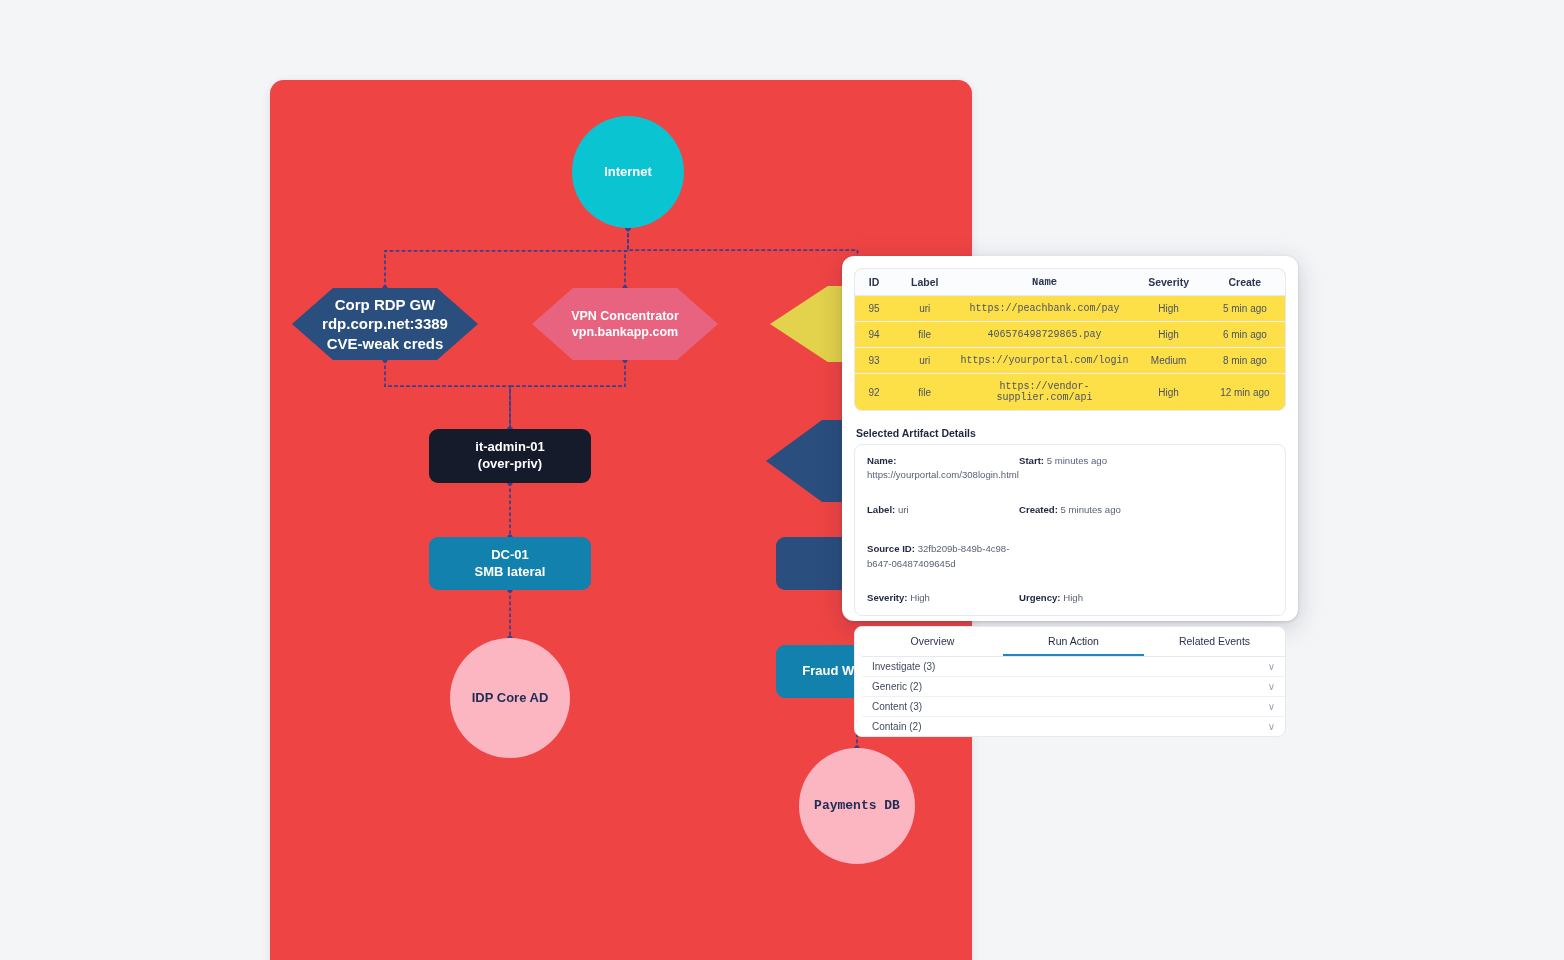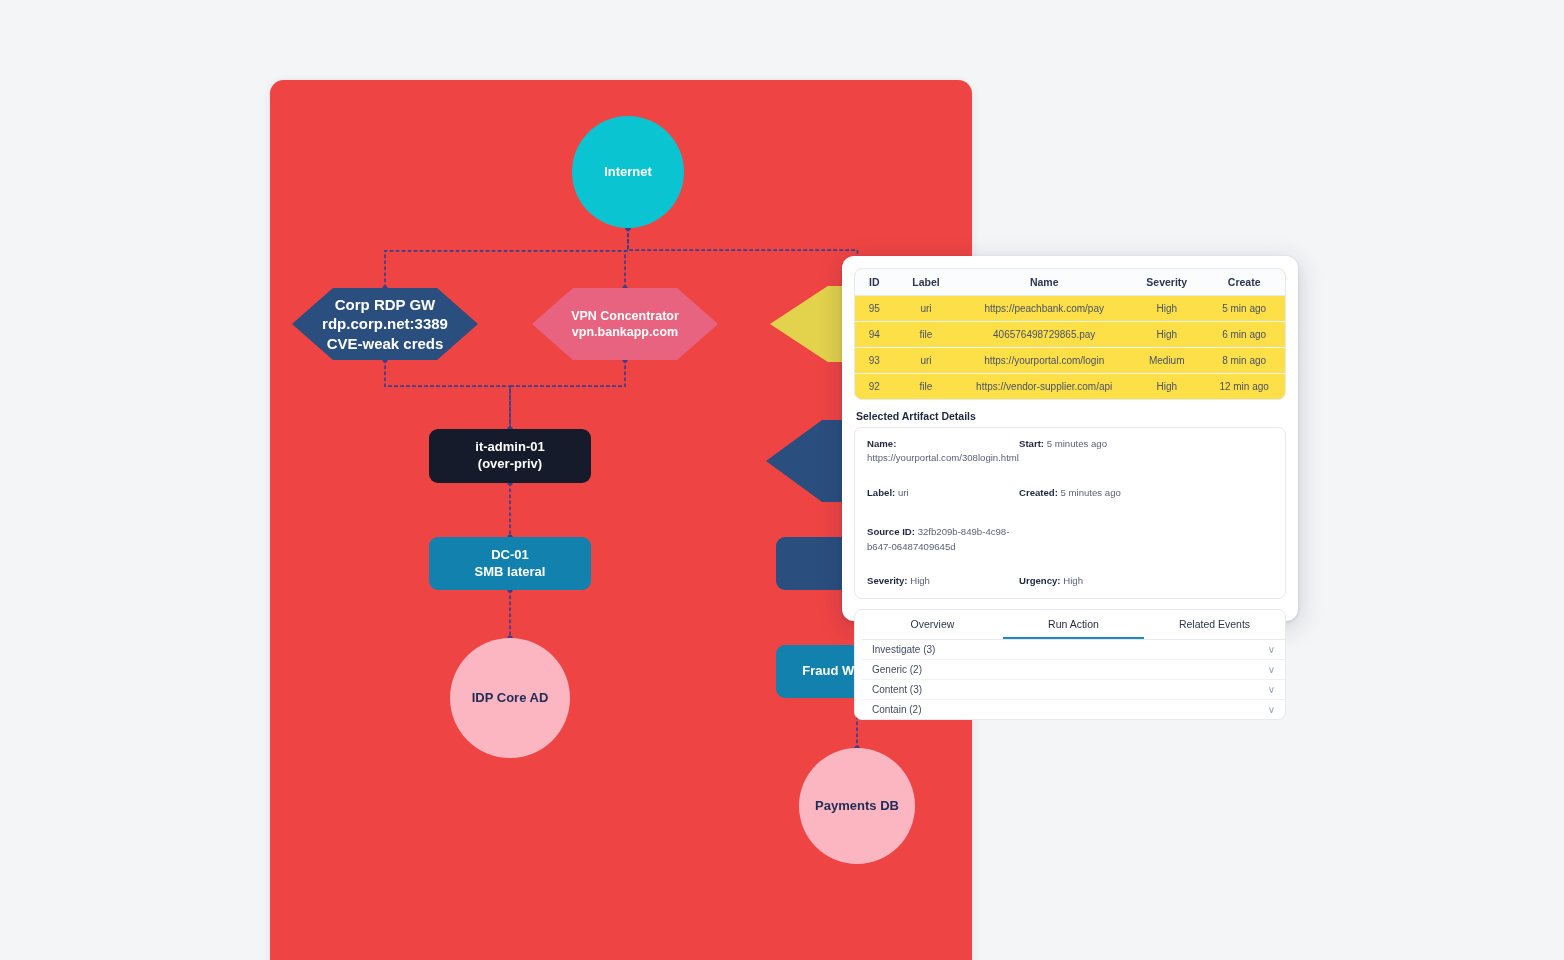--- a/index.html
+++ b/index.html
@@ -61,27 +61,27 @@
     text-align: center;
   }
   table.art-table td {
     font-size: 10px; color: #4a5268;
     padding: 7px 4px; text-align: center;
     border-bottom: 1px solid #eef1f5;
   }
   table.art-table tr:last-child td { border-bottom: none; }
   .col-id    { width: 9%; }
   .col-label { width: 15%; }
-  .col-name  { width: 40%; }
+  .col-name  { width: 40%; font-family: Liberation Mono, monospace; }
   .col-sev   { width: 17%; }
   .col-crt   { width: 19%; }
 
   .section-title {
     font-size: 10.5px; font-weight: bold; color: #1f2740;
-    margin: 10px 0 5px 2px;
+    margin: 16px 0 5px 2px;
   }
   .details-box {
     border: 1px solid #e6e9ef; border-radius: 8px;
     padding: 9px 12px 10px 12px;
     display: grid;
     grid-template-columns: 1fr 300px;
     row-gap: 20px;
     background: #fff;
   }
   .dl { font-size: 9.6px; color: #5a6278; line-height: 1.5; }
@@ -173,21 +173,21 @@
         <div class="node-label" style="left: 159px; top: 349px; width: 162px; height: 54px; color: rgb(255, 255, 255); font-size: 13px;">it-admin-01
 (over-priv)</div>
         <div class="node-label" style="left: 496px; top: 340px; width: 170px; height: 82px; color: rgb(255, 255, 255); font-size: 13px; padding-left: 51px;">S3 L
 ACL</div>
         <div class="node-label" style="left: 159px; top: 457px; width: 162px; height: 53px; color: rgb(255, 255, 255); font-size: 13px;">DC-01
 SMB lateral</div>
         <div class="node-label" style="left: 506px; top: 457px; width: 160px; height: 53px; color: rgb(255, 255, 255); font-size: 13px;">Pro
 sv</div>
         <div class="node-label" style="left: 180px; top: 558px; width: 120px; height: 120px; color: rgb(31, 44, 85); font-size: 13px;">IDP Core AD</div>
         <div class="node-label" style="left: 506px; top: 565px; width: 162px; height: 53px; color: rgb(255, 255, 255); font-size: 13px;">Fraud Warehouse</div>
-        <div class="node-label" style="left: 529px; top: 668px; width: 116px; height: 116px; color: rgb(31, 44, 85); font-size: 13px;">Payments DB</div>
+        <div class="node-label" style="left: 529px; top: 668px; width: 116px; height: 116px; color: rgb(31, 44, 85); font-size: 13px; font-family: Liberation Mono, monospace;">Payments DB</div>
       </div>
   </div>
 
   <div class="panel">
 
     <div class="tbl-wrap">
       <table class="art-table">
         <thead>
           <tr>
             <th class="col-id">ID</th>

